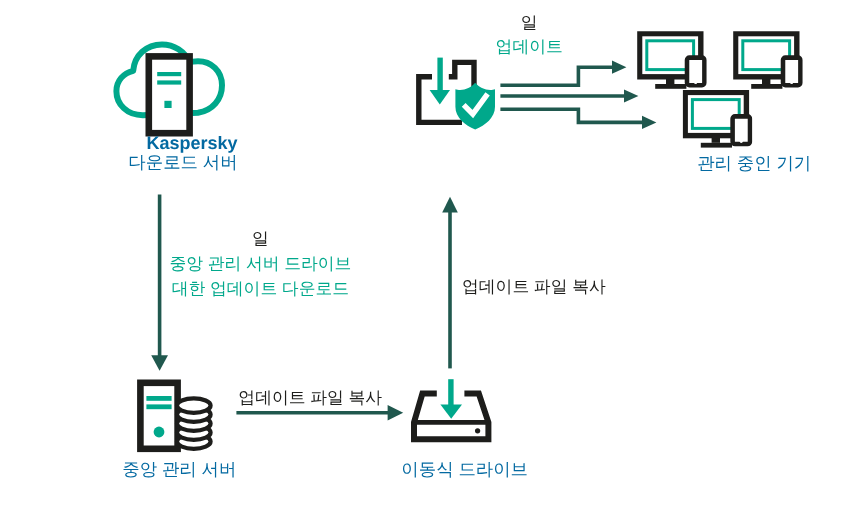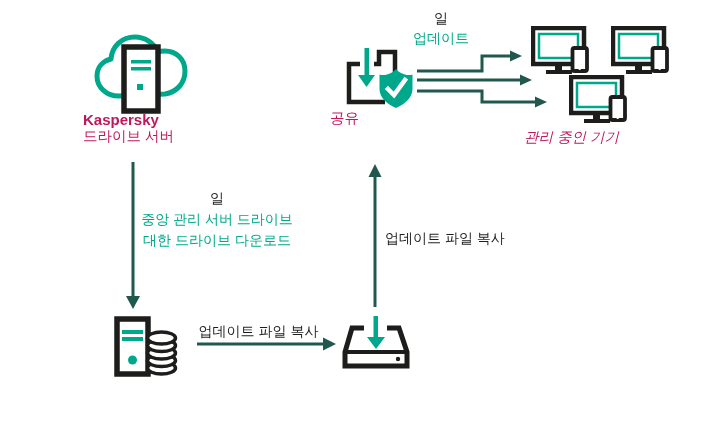--- a/index.html
+++ b/index.html
@@ -1,21 +1,21 @@
 <!DOCTYPE html>
 <html><head>
 <meta charset="utf-8">
 <style>
   html,body{margin:0;padding:0;background:#fff;}
   #canvas{
     position:relative;width:705px;height:436px;background:#fff;overflow:hidden;
     font-family:"Liberation Sans","DejaVu Sans",sans-serif;color:#1D1D1B;
   }
   .abs{position:absolute;}
-  .label{font-size:14.5px;line-height:17px;text-align:left;color:#be185d;}
+  .label{font-size:14.5px;line-height:17px;text-align:right;color:#0369a1;}
   .brand{font-weight:600;font-size:15px;}
   .annot{font-size:14px;line-height:21px;text-align:center;}
   .teal-text{color:#00A88B;}
   .black-text{color:#1D1D1B;}
   .nowrap{white-space:nowrap;}
   svg{display:block;}
 </style>
 </head>
 <body>
 
@@ -56,71 +56,72 @@
     <svg width="96" height="90" viewBox="0 0 96 90">
       <path d="M26,70 C13,70 4,61 4,50 C4,41 10,35 18,33 C19,20 29,11 42,11 C52,11 61,17 65,26 C67,25 69,25 72,25 C83,25 92,33 92,45 C92,57 84,66 72,68 L26,70 Z" fill="none" stroke="#00A88B" stroke-width="5" stroke-linejoin="round"></path>
       <rect x="31" y="21" width="34" height="64" fill="#fff" stroke="#1D1D1B" stroke-width="5.5"></rect>
       <rect x="38" y="34" width="20" height="3.5" fill="#00A88B"></rect>
       <rect x="38" y="41" width="20" height="3.5" fill="#00A88B"></rect>
       <rect x="44" y="58" width="6" height="6" fill="#00A88B"></rect>
     </svg>
   </div>
   <div class="abs label" style="left:83px;top:111px;width:115px;">
     <div class="brand">Kaspersky</div>
-    <div>드라이브 서버</div>
+    <div>다운로드 서버</div>
   </div>
 
   <div class="abs annot" style="left:132px;top:188px;width:170px;">
     <div class="black-text">일</div>
     <div class="teal-text">중앙 관리 서버 드라이브</div>
-    <div class="teal-text">대한 드라이브 다운로드</div>
+    <div class="teal-text">대한 업데이트 다운로드</div>
   </div>
 
   <div class="abs" style="left:110px;top:294px;">
     <svg width="80" height="84" viewBox="0 0 80 84">
       <rect x="7" y="25" width="31" height="55" fill="#fff" stroke="#1D1D1B" stroke-width="5.5"></rect>
       <rect x="12" y="36" width="21" height="4" fill="#00A88B"></rect>
       <rect x="12" y="43" width="21" height="4" fill="#00A88B"></rect>
       <circle cx="22.5" cy="66" r="4.5" fill="#00A88B"></circle>
       <g fill="#fff" stroke="#1D1D1B" stroke-width="3.5">
         <ellipse cx="51.5" cy="74" rx="14" ry="6"></ellipse>
         <ellipse cx="51.5" cy="66.5" rx="14" ry="6"></ellipse>
         <ellipse cx="51.5" cy="59" rx="14" ry="6"></ellipse>
         <ellipse cx="51.5" cy="51.5" rx="14" ry="6"></ellipse>
         <ellipse cx="51.5" cy="44" rx="14" ry="6"></ellipse>
       </g>
     </svg>
   </div>
+  <div class="abs label" style="left:72px;top:384px;width:125px;">중앙 관리 서버</div>
 
   <div class="abs annot black-text" style="left:186px;top:321px;width:145px;">업데이트 파일 복사</div>
 
   <div class="abs" style="left:342px;top:310px;">
     <svg width="68" height="60" viewBox="0 0 68 60">
       <path d="M22,18 L10,18 L3,42 L3,56 L65,56 L65,42 L57,18 L45,18" fill="none" stroke="#1D1D1B" stroke-width="5" stroke-linejoin="miter"></path>
       <line x1="3" y1="42" x2="65" y2="42" stroke="#1D1D1B" stroke-width="4"></line>
       <circle cx="56" cy="49" r="2.2" fill="#1D1D1B"></circle>
       <rect x="31.5" y="6" width="4.5" height="23" fill="#00A88B"></rect>
       <polygon points="25,27 43,27 34,39" fill="#00A88B"></polygon>
     </svg>
   </div>
+  <div class="abs label" style="left:312px;top:384px;width:128px;">이동식 드라이브</div>
 
   <div class="abs annot black-text nowrap" style="left:385px;top:228px;text-align:left;">업데이트 파일 복사</div>
 
   <div class="abs" style="left:345px;top:46px;">
     <svg width="84" height="66" viewBox="0 0 84 66">
       <path d="M15,18 L4,18 L4,56 L40,56" fill="none" stroke="#1D1D1B" stroke-width="4.5"></path>
       <path d="M29,18 L34,18 L34,6 L50,6 L50,27" fill="none" stroke="#1D1D1B" stroke-width="4.5"></path>
       <rect x="19.5" y="2" width="4.5" height="28" fill="#00A88B"></rect>
       <polygon points="13,29 30,29 21.5,41" fill="#00A88B"></polygon>
       <path d="M51,23 C54,26.5 59,29 63.5,29 C65,29 66.5,28.8 67.5,28.4 L67.5,43 C67.5,52 59.5,58.5 51,62 C42.5,58.5 34.5,52 34.5,43 L34.5,28.4 C35.5,28.8 37,29 38.5,29 C43,29 48,26.5 51,23 Z" fill="#00A88B"></path>
       <polyline points="43,43 49,49 60,34" fill="none" stroke="#fff" stroke-width="4.5" stroke-linecap="square"></polyline>
     </svg>
   </div>
   <div class="abs label" style="left:330px;top:110px;width:82px;">
-    <div>공유</div>
   </div>
 
   <div class="abs annot" style="left:391px;top:8px;width:100px;line-height:20px;">
     <div class="black-text">일</div>
     <div class="teal-text">업데이트</div>
   </div>
 
   <div class="abs" style="left:531px;top:26px;width:145px;height:100px;">
     <svg class="abs" style="left:0;top:0;" width="58" height="49" viewBox="0 0 58 49">
       <rect x="2" y="2" width="51" height="36" fill="#fff" stroke="#1D1D1B" stroke-width="4.5"></rect>
@@ -140,15 +141,15 @@
     </svg>
     <svg class="abs" style="left:38px;top:49px;" width="58" height="49" viewBox="0 0 58 49">
       <rect x="2" y="2" width="51" height="36" fill="#fff" stroke="#1D1D1B" stroke-width="4.5"></rect>
       <rect x="8" y="8" width="39" height="24" fill="none" stroke="#00A88B" stroke-width="2.5"></rect>
       <rect x="24" y="38" width="7" height="6" fill="#1D1D1B"></rect>
       <rect x="15" y="44" width="26" height="4" fill="#1D1D1B"></rect>
       <rect x="41.5" y="22" width="14.5" height="23" rx="2" fill="#fff" stroke="#1D1D1B" stroke-width="3.8"></rect>
       <circle cx="48.7" cy="42.8" r="1.3" fill="#fff"></circle>
     </svg>
   </div>
-  <div class="abs label" style="left:524px;top:129px;width:118px;font-style:italic;">관리 중인 기기</div>
+  <div class="abs label" style="left:558px;top:129px;width:118px;">관리 중인 기기</div>
 
 </div>
 
 </body></html>

